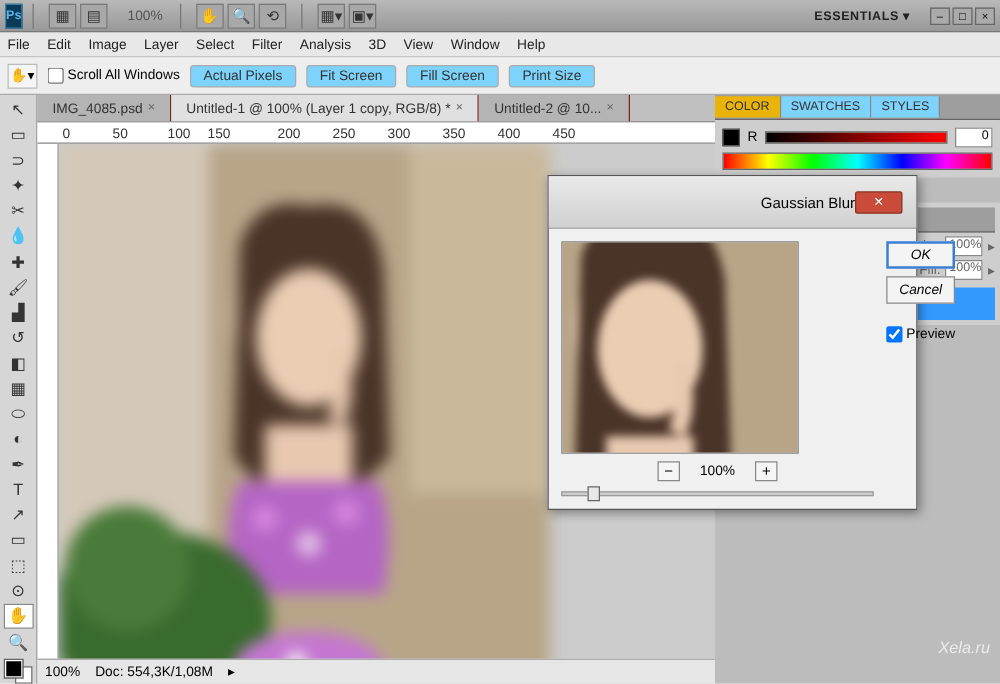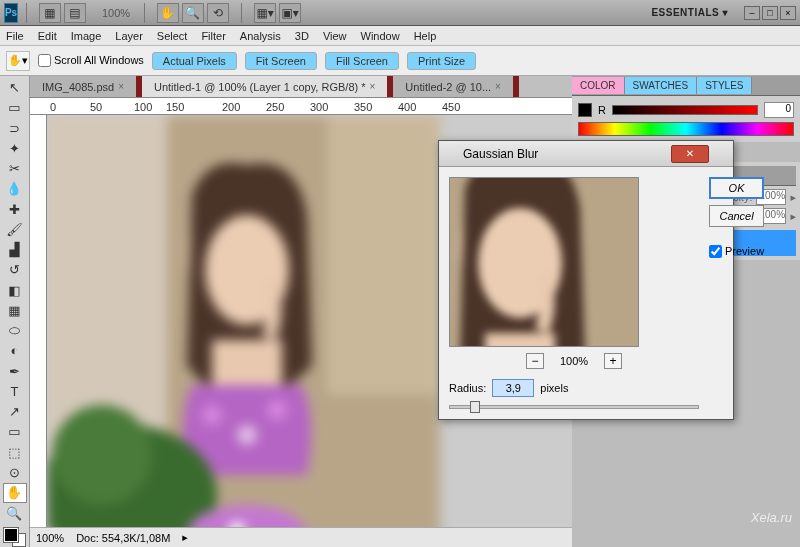--- a/index.html
+++ b/index.html
@@ -21,45 +21,45 @@
 .chk { display:flex; align-items:flex-start; gap:3px; }
 .workspace { display:flex; height:471px; }
 .tool-col { width:30px; background:#d6d6d6; border-right:1px solid #999; display:flex; flex-direction:column; align-items:center; padding-top:2px; }
 .tool { width:24px; height:22px; margin:0 0 1px; display:flex; align-items:center; justify-content:center; font-size:13px; color:#333; position:relative; }
 .tool.sel { background:#fff; border:1px solid #888; }
 .swatch-pair { width:22px; height:22px; position:relative; margin-top:4px; }
 .swatch-fg { width:14px; height:14px; background:#000; border:1px solid #fff; outline:1px solid #666; position:absolute; top:0; left:0; }
 .swatch-bg { width:14px; height:14px; background:#fff; border:1px solid #666; position:absolute; bottom:0; right:0; }
 .canvas-area { flex:1; display:flex; flex-direction:column; background:#ccc; }
 .doc-tabs { height:22px; background:#c0c0c0; display:flex; border-bottom:1px solid #888; }
-.doc-tab { padding:3px 12px; background:#b4b4b4; border-right:6px solid #7f1d1d; color:#333; font-size:11px; display:flex; align-items:center; gap:4px; }
+.doc-tab { padding:3px 12px; background:#b4b4b4; border-right:1px solid #7f1d1d; color:#333; font-size:11px; display:flex; align-items:center; gap:4px; }
 .doc-tab.active { background:#e0e0e0; }
 .close-x { font-size:10px; color:#666; }
 .ruler-h { height:17px; background:#fff; border-bottom:1px solid #888; position:relative; font-size:8px; color:#333; overflow:hidden; }
 .ruler-h span { position:absolute; top:3px; }
 .canvas-body { display:flex; flex:1; overflow:hidden; }
 .ruler-v { width:17px; background:#fff; border-right:1px solid #888; }
 .canvas { flex:1; background:#ccc; position:relative; overflow:hidden; }
 .photo { position:absolute; left:0; top:0; width:393px; height:430px; filter:blur(6px); }
 .statusbar { height:20px; background:#e6e6e6; border-top:1px solid #aaa; display:flex; align-items:center; padding:0 6px; gap:12px; font-size:11px; }
 .panels { width:228px; background:#bcbcbc; display:flex; flex-direction:column; }
 .panel-tabs { height:20px; background:#9e9e9e; display:flex; align-items:center; border-bottom:1px solid #666; }
 .ptab { padding:3px 8px; font-size:10px; color:#333; background:#7dd3fc; border-right:1px solid #888; }
-.ptab.active { background:#f9a8d4; }
+.ptab.active { background:#eab308; }
 .panel-body { background:#cecece; padding:6px; }
 .color-row { display:flex; align-items:center; gap:6px; margin-bottom:4px; }
 .tiny-swatch { width:14px; height:14px; border:1px solid #555; }
 .slider-track { flex:1; height:10px; background:linear-gradient(to right,#000,#f00); border:1px solid #666; }
 .num-field { width:30px; height:16px; border:1px solid #888; background:#fff; text-align:right; padding:0 2px; font-size:10px; }
 .rainbow { height:14px; background:linear-gradient(to right,red,yellow,lime,cyan,blue,magenta,red); border:1px solid #666; margin-top:4px; }
 .layers-section { margin-top:20px; background:#cecece; padding:4px; }
 .layer-prop { display:flex; justify-content:flex-end; align-items:center; gap:4px; margin:3px 0; font-size:10px; color:#666; }
 .layer-item { height:26px; background:#3399ff; margin-top:6px; }
 .dialog { position:absolute; left:438px; top:140px; width:296px; background:#f0f0f0; border:1px solid #555; box-shadow:2px 2px 8px rgba(0,0,0,0.4); }
-.dlg-title { height:26px; background:linear-gradient(#eaeaea,#d0d0d0); display:flex; align-items:center; padding:0 24px; border-bottom:1px solid #999; }
+.dlg-title { height:42px; background:linear-gradient(#eaeaea,#d0d0d0); display:flex; align-items:center; padding:0 11px; border-bottom:1px solid #999;text-align:right; }
 .dlg-title span { flex:1; font-size:12px; }
 .dlg-close { width:38px; height:18px; background:#c94b3a; border:1px solid #832; color:#fff; display:flex; align-items:center; justify-content:center; font-size:10px; border-radius:2px; }
 .dlg-body { padding:10px; display:flex; gap:10px; }
 .preview-col { flex:1; }
 .preview-box { width:190px; height:170px; border:1px solid #888; background:#ddd; overflow:hidden; position:relative; }
 .preview-img { width:250px; height:250px; filter:blur(4px); margin:-30px 0 0 -10px;}
 .zoom-row { display:flex; justify-content:center; align-items:center; gap:16px; margin-top:6px; font-size:11px; }
 .zoom-btn { width:18px; height:16px; border:1px solid #888; background:#f5f5f5; display:flex; align-items:center; justify-content:center; font-size:12px; }
 .radius-row { display:flex; align-items:center; gap:6px; margin-top:10px; font-size:11px; }
 .radius-input { width:42px; height:18px; border:1px solid #5a8fd6; background:#cde4ff; text-align:center; font-size:11px; }
@@ -269,25 +269,20 @@
             <path d="M145 270 Q130 300 140 360 L260 360 Q270 300 255 270 Z" fill="#b565c4"></path>
             <path d="M215 220 Q225 190 220 165 L230 165 Q240 200 228 225 Z" fill="#e8c9b0"></path>
           </svg>
         </div>
       </div>
       <div class="zoom-row">
         <div class="zoom-btn">−</div>
         <span>100%</span>
         <div class="zoom-btn">+</div>
       </div>
-      <div class="radius-row">
-        <span>Radius:</span>
-        <input class="radius-input" value="3,9" style="">
-        <span>pixels</span>
-      </div>
       <div class="radius-slider">
           <div class="radius-thumb"></div>
         </div>
     </div>
     <div class="dlg-right">
       <div class="dlg-btn primary">OK</div>
       <div class="dlg-btn">Cancel</div>
       <label class="chk" style="margin-top:12px">
           <input type="checkbox" checked="" style="">
           <span>Preview</span>

